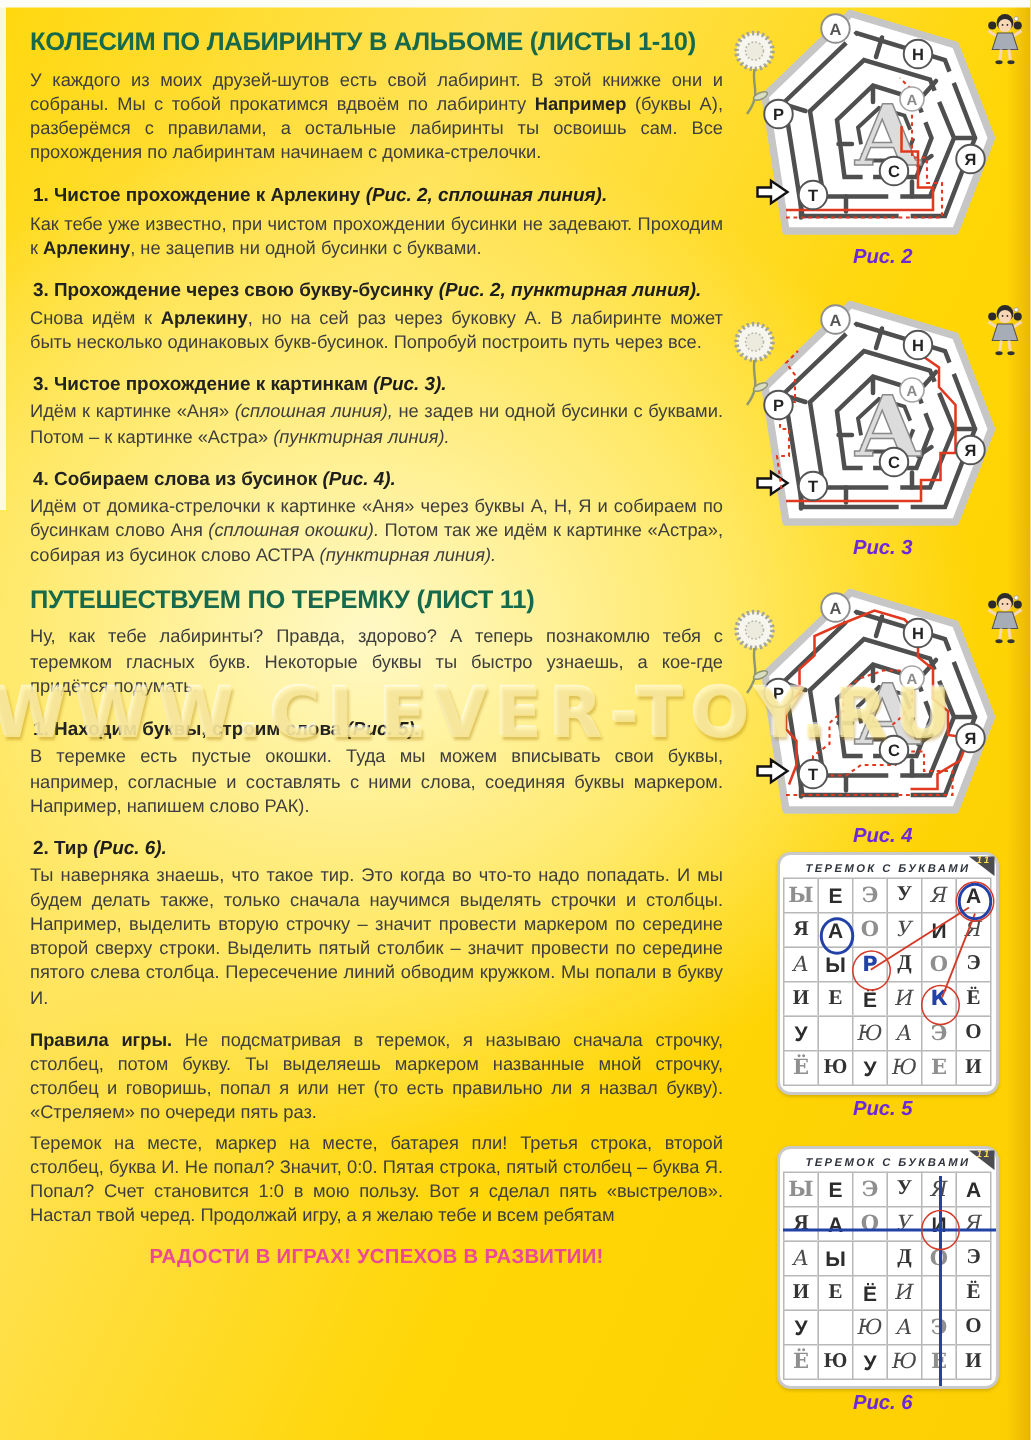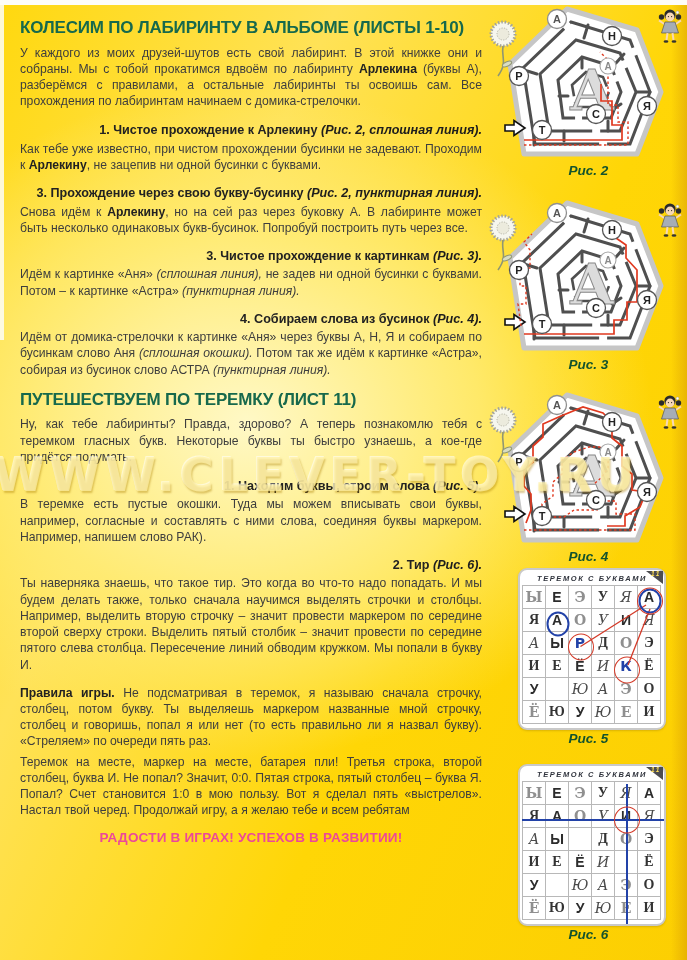--- a/index.html
+++ b/index.html
@@ -21,30 +21,30 @@
     color:rgba(255,241,166,.72);
     text-shadow:1px 2px 2px rgba(170,125,0,.40), -1px -1px 0 rgba(255,255,255,.55);}
 
   
   .textcol{position:absolute;left:20px;top:18px;width:462px;z-index:4;color:#3e3e3e;}
   h1.sec{font:700 17px/1.15 "Liberation Sans",sans-serif;letter-spacing:-.2px;color:#17694c;margin:0 0 7px 0;}
   .body-p{font-size:12.2px;line-height:1.33;margin:0 0 4px 0;color:#3e3e3e;}
   .just{text-align:justify;}
   .intro{margin-bottom:13px;}
   .item{margin-bottom:12px;}
-  .item-title{font-size:12.6px;line-height:1.3;margin:0 0 2px 2px;color:#1d1d1d;font-weight:700;text-align:right;}
+  .item-title{font-size:12.6px;line-height:1.3;margin:0 0 2px 2px;color:#1d1d1d;font-weight:700;}
   .run-b{font-weight:700;color:#222;}
   .run-i{font-style:italic;font-weight:inherit;}
   .sec2-gap{margin-top:17px;}
   .slogan{margin-top:9px;text-align:center;font:700 13.5px "Liberation Sans",sans-serif;color:#ec4899;letter-spacing:.2px;}
 
   
   .figcol{position:absolute;left:490px;top:0;width:197px;height:960px;z-index:4;}
   .fig-block{position:absolute;left:0;width:197px;}
-  .fig-caption{text-align:center;font:italic 700 13.5px "Liberation Sans",sans-serif;color:#14532d;margin-top:1px;}
+  .fig-caption{text-align:center;font:italic 700 13.5px "Liberation Sans",sans-serif;color:#6d28d9;margin-top:1px;}
   .maze-svg{display:block;margin-left:10px;}
   .flower{position:absolute;left:-4px;top:14px;}
   .girl{position:absolute;right:2px;top:4px;}
 
   
   .teremok-card{position:relative;margin-left:28px;width:144px;height:158px;background:#fff;
     border:2px solid #c9c9c9;border-radius:9px;box-shadow:0 1px 2px rgba(120,90,0,.25);}
   .t-header{position:relative;height:16px;display:flex;align-items:center;justify-content:center;
     font-size:7.5px;font-weight:700;letter-spacing:1.6px;color:#30343d;font-style:italic;}
   .t-corner{position:absolute;right:1px;top:1px;width:0;height:0;
@@ -116,21 +116,21 @@
 </svg>
 
 <div class="scan-edge-top"></div>
 <div class="scan-edge-left"></div>
 <div class="right-shade"></div>
 <div class="watermark">WWW.CLEVER-TOY.RU</div>
 
 <div class="textcol">
 
   <h1 class="sec">КОЛЕСИМ ПО ЛАБИРИНТУ В АЛЬБОМЕ (ЛИСТЫ 1-10)</h1>
-  <p class="body-p just intro"><span>У каждого из моих друзей-шутов есть свой лабиринт. В этой книжке они и собраны. Мы с тобой прокатимся вдвоём по лабиринту </span><span class="run-b">Арлекина</span><span> (буквы А), разберёмся с правилами, а остальные лабиринты ты освоишь сам. Все прохождения по лабиринтам начинаем с домика-стрелочки.</span></p>
+  <p class="body-p just intro"><span>У каждого из моих друзей-шутов есть свой лабиринт. В этой книжке они и собраны. Мы с тобой прокатимся вдвоём по лабиринту </span><span class="run-b">Например</span><span> (буквы А), разберёмся с правилами, а остальные лабиринты ты освоишь сам. Все прохождения по лабиринтам начинаем с домика-стрелочки.</span></p>
 
   <div class="item">
     <p class="item-title"><span class="run-b">1. Чистое прохождение к Арлекину </span><span class="run-i">(Рис. 2, сплошная линия).</span></p>
     <p class="body-p just"><span>Как тебе уже известно, при чистом прохождении бусинки не задевают. Проходим к </span><span class="run-b">Арлекину</span><span>, не зацепив ни одной бусинки с буквами.</span></p>
   </div>
   <div class="item">
     <p class="item-title"><span class="run-b">3. Прохождение через свою букву-бусинку </span><span class="run-i">(Рис. 2, пунктирная линия).</span></p>
     <p class="body-p just"><span>Снова идём к </span><span class="run-b">Арлекину</span><span>, но на сей раз через буковку А. В лабиринте может быть несколько одинаковых букв-бусинок. Попробуй построить путь через все.</span></p>
   </div>
   <div class="item">

